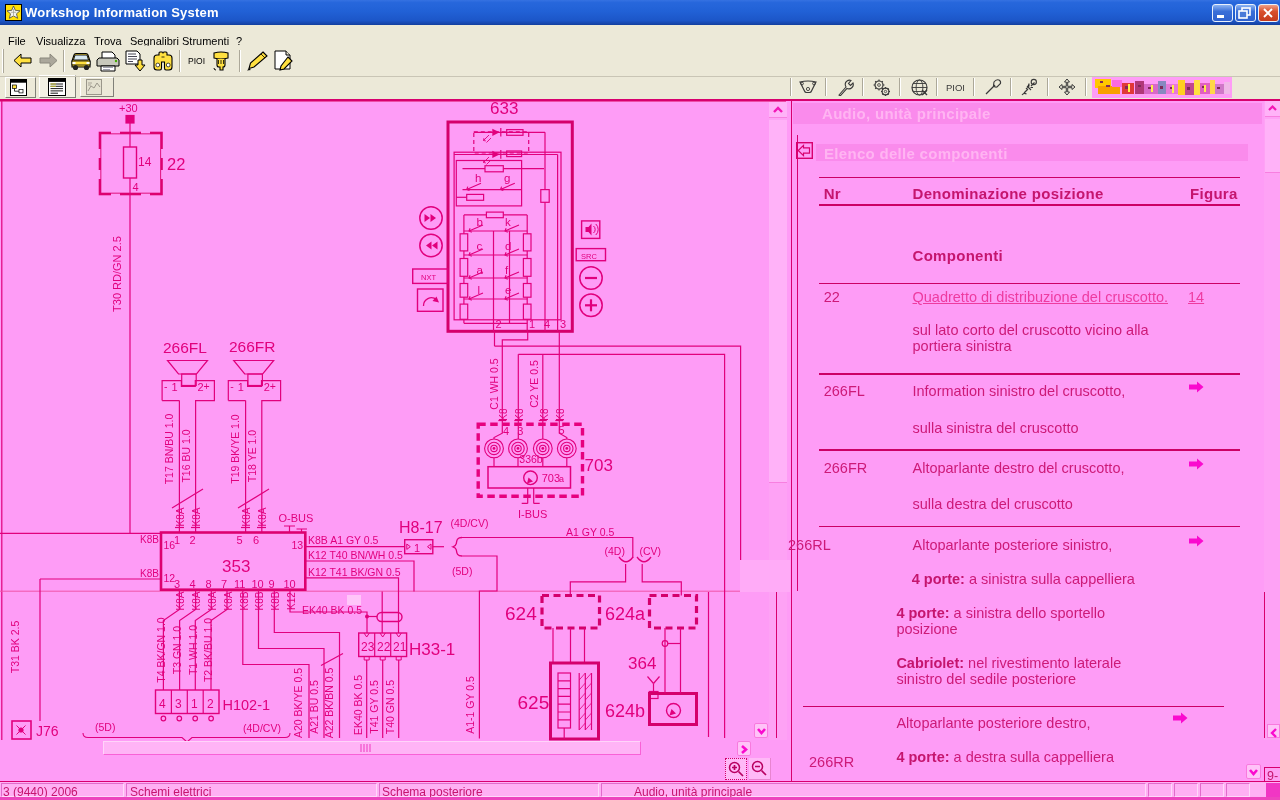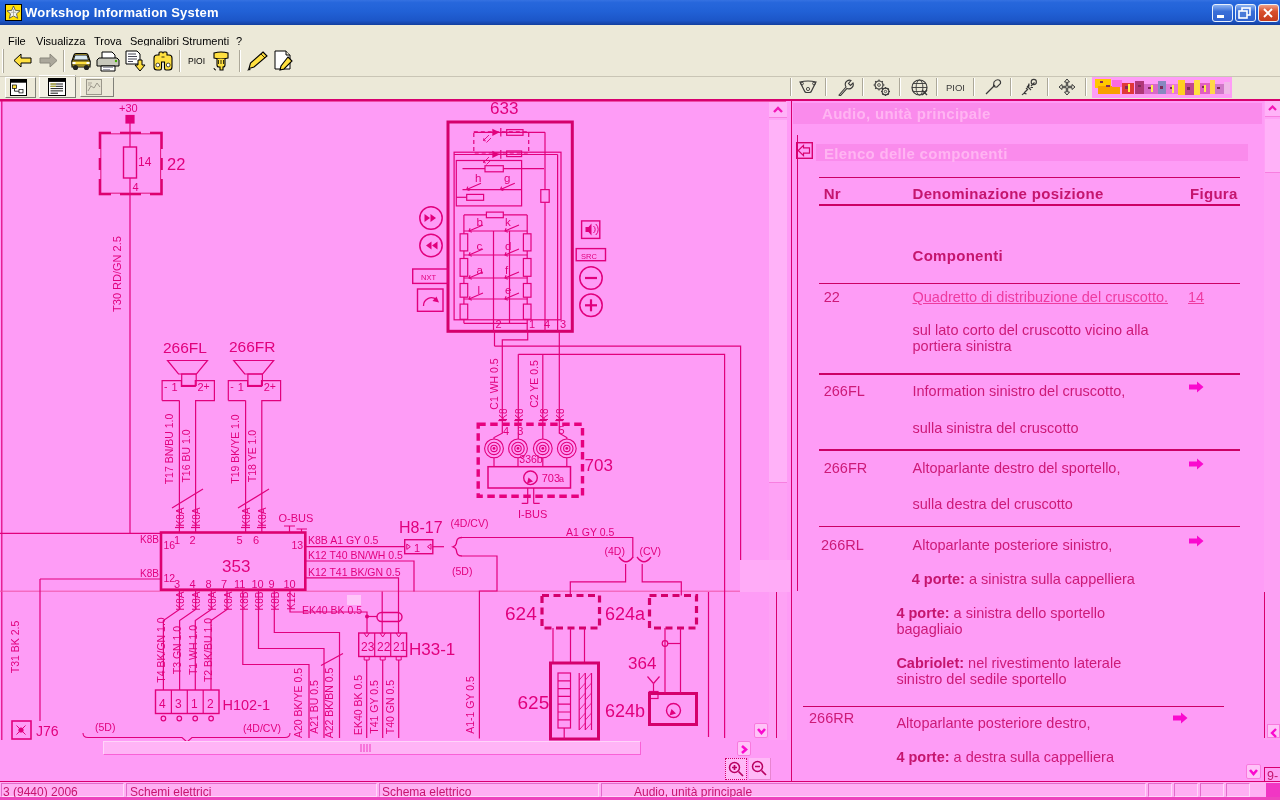--- a/index.html
+++ b/index.html
@@ -661,30 +661,30 @@
   <div class="hdr" style="left:912.5px;top:246.5px">Componenti</div>
   <div class="pt" style="left:823.7px;top:289px">22</div>
   <div class="pt lnk" style="left:912.5px;top:289px">Quadretto di distribuzione del cruscotto.</div>
   <div class="pt lnk" style="left:1188px;top:289px">14</div>
   <div class="pt" style="left:912.5px;top:321.5px">sul lato corto del cruscotto vicino alla</div>
   <div class="pt" style="left:912.5px;top:337.5px">portiera sinistra</div>
   <div class="pt" style="left:823.7px;top:383px">266FL</div>
   <div class="pt" style="left:912.5px;top:383px">Information sinistro del cruscotto,</div>
   <div class="pt" style="left:912.5px;top:419.5px">sulla sinistra del cruscotto</div>
   <div class="pt" style="left:823.7px;top:460px">266FR</div>
-  <div class="pt" style="left:912.5px;top:460px">Altoparlante destro del sportello,</div>
+  <div class="pt" style="left:912.5px;top:460px">Altoparlante destro del cruscotto,</div>
   <div class="pt" style="left:912.5px;top:496px">sulla destra del cruscotto</div>
-  <div class="pt" style="left:821px;top:536.5px">266RL</div>
+  <div class="pt" style="left:788px;top:536.5px">266RL</div>
   <div class="pt" style="left:912.5px;top:536.5px">Altoparlante posteriore sinistro,</div>
   <div class="pt" style="left:911.7px;top:571px"><b style="color:#C5156E">4 porte:</b> a sinistra sulla cappelliera</div>
   <div class="pt" style="left:896.4px;top:605px"><b style="color:#C5156E">4 porte:</b> a sinistra dello sportello</div>
-  <div class="pt" style="left:896.4px;top:621px">bagagliaio</div>
+  <div class="pt" style="left:896.4px;top:621px">posizione</div>
   <div class="pt" style="left:896.4px;top:654.5px"><b style="color:#C5156E">Cabriolet:</b> nel rivestimento laterale</div>
-  <div class="pt" style="left:896.4px;top:670.5px">sinistro del sedile sportello</div>
-  <div class="pt" style="left:809px;top:710px">266RR</div>
+  <div class="pt" style="left:896.4px;top:670.5px">sinistro del sedile posteriore</div>
+  <div class="pt" style="left:809px;top:754px">266RR</div>
   <div class="pt" style="left:896.4px;top:714.5px">Altoparlante posteriore destro,</div>
   <div class="pt" style="left:896.4px;top:748.5px"><b style="color:#C5156E">4 porte:</b> a destra sulla cappelliera</div>
   <svg class="abs" style="left:1189px;top:381px" width="15" height="12">
       <path d="M0 3.5 H8 V0.5 L14.5 6 L8 11.5 V8.5 H0 Z" fill="#FA0ACE"></path>
     </svg>
   <svg class="abs" style="left:1189px;top:458px" width="15" height="12">
       <path d="M0 3.5 H8 V0.5 L14.5 6 L8 11.5 V8.5 H0 Z" fill="#FA0ACE"></path>
     </svg>
   <svg class="abs" style="left:1189px;top:535px" width="15" height="12">
       <path d="M0 3.5 H8 V0.5 L14.5 6 L8 11.5 V8.5 H0 Z" fill="#FA0ACE"></path>
@@ -717,18 +717,18 @@
     <div class="scell" style="left:1px;width:123px"></div>
     <div class="scell" style="left:126px;width:251px"></div>
     <div class="scell" style="left:379px;width:220px"></div>
     <div class="scell" style="left:601px;width:545px"></div>
     <div class="scell" style="left:1148px;width:24px"></div>
     <div class="scell" style="left:1174px;width:24px"></div>
     <div class="scell" style="left:1200px;width:24px"></div>
     <div class="scell" style="left:1226px;width:24px"></div>
     <div class="stxt" style="left:3px">3 (9440) 2006</div>
     <div class="stxt" style="left:130px">Schemi elettrici</div>
-    <div class="stxt" style="left:382px">Schema elettrico</div>
+    <div class="stxt" style="left:382px">Schema posteriore</div>
     <div class="stxt" style="left:634px">Audio, unità principale</div>
     <div class="abs" style="left:1266px;top:1px;width:14px;height:17px;background:#F136C4"></div>
   </div>
   <div class="abs" style="left:0;top:796.5px;width:1280px;height:3.5px;background:#ED45BE"></div>
 </div>
 
 </body></html>

